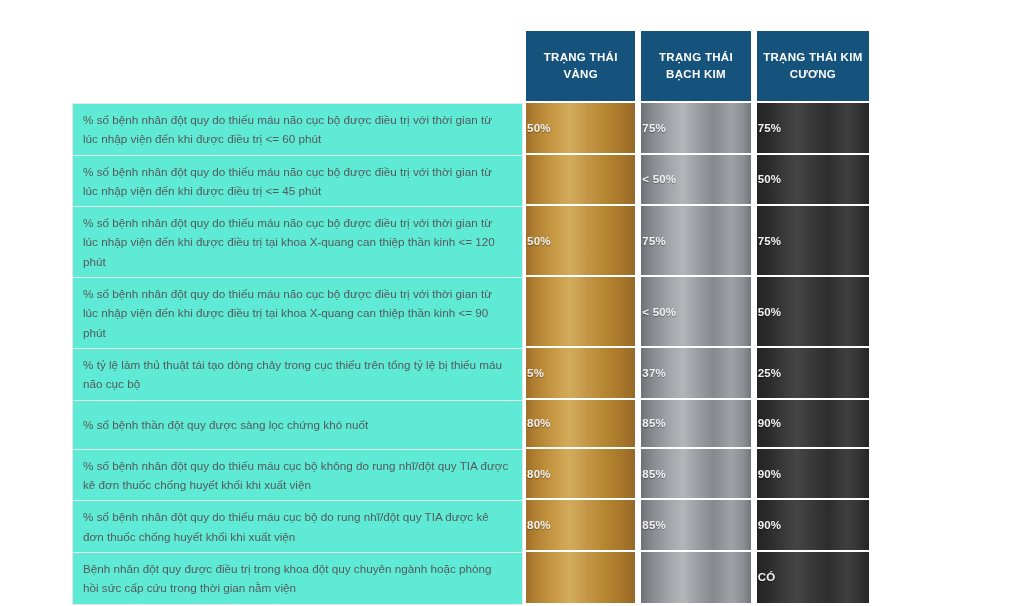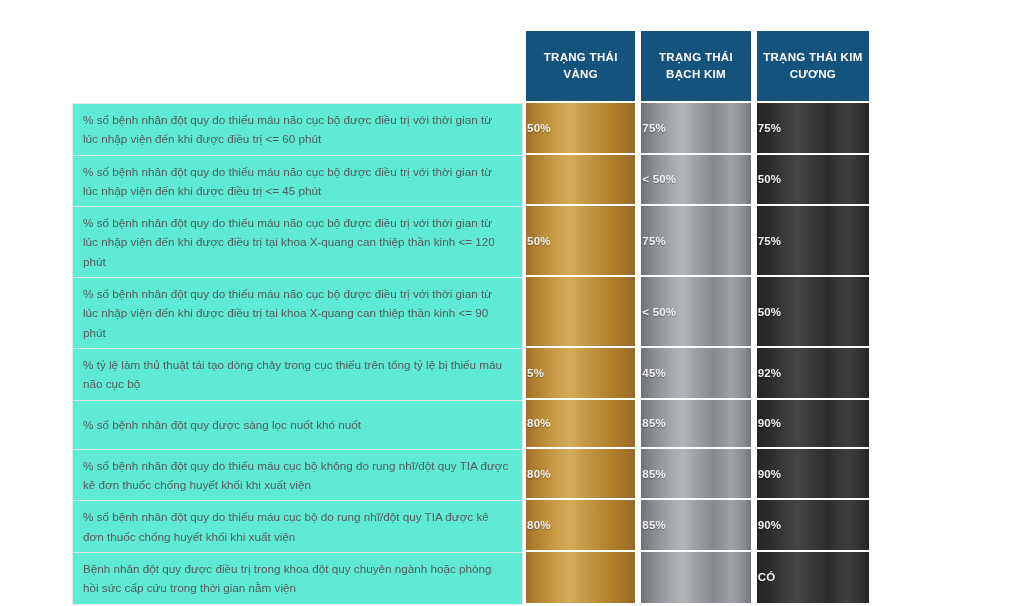--- a/index.html
+++ b/index.html
@@ -183,25 +183,25 @@
       </tr>
       <tr>
         <td class="label">% số bệnh nhân đột quy do thiếu máu não cục bộ được điều trị với thời gian từ lúc nhập viện đến khi được điều trị tại khoa X-quang can thiệp thần kinh &lt;= 90 phút</td>
         <td class="val tier-gold"></td>
         <td class="val tier-platinum">&lt; 50%</td>
         <td class="val tier-diamond last">50%</td>
       </tr>
       <tr>
         <td class="label">% tỷ lệ làm thủ thuật tái tạo dòng chảy trong cục thiếu trên tổng tỷ lệ bị thiếu máu não cục bộ</td>
         <td class="val tier-gold">5%</td>
-        <td class="val tier-platinum">45%</td>
-        <td class="val tier-diamond last">92%</td>
-      </tr>
-      <tr>
-        <td class="label">% số bệnh nhân đột quy được sàng lọc nuốt khó nuốt</td>
+        <td class="val tier-platinum">37%</td>
+        <td class="val tier-diamond last">25%</td>
+      </tr>
+      <tr>
+        <td class="label">% số bệnh thần đột quy được sàng lọc chứng khó nuốt</td>
         <td class="val tier-gold">80%</td>
         <td class="val tier-platinum">85%</td>
         <td class="val tier-diamond last">90%</td>
       </tr>
       <tr>
         <td class="label">% số bệnh nhân đột quy do thiếu máu cục bộ không do rung nhĩ/đột quy TIA được kê đơn thuốc chống huyết khối khi xuất viện</td>
         <td class="val tier-gold">80%</td>
         <td class="val tier-platinum">85%</td>
         <td class="val tier-diamond last">90%</td>
       </tr>

